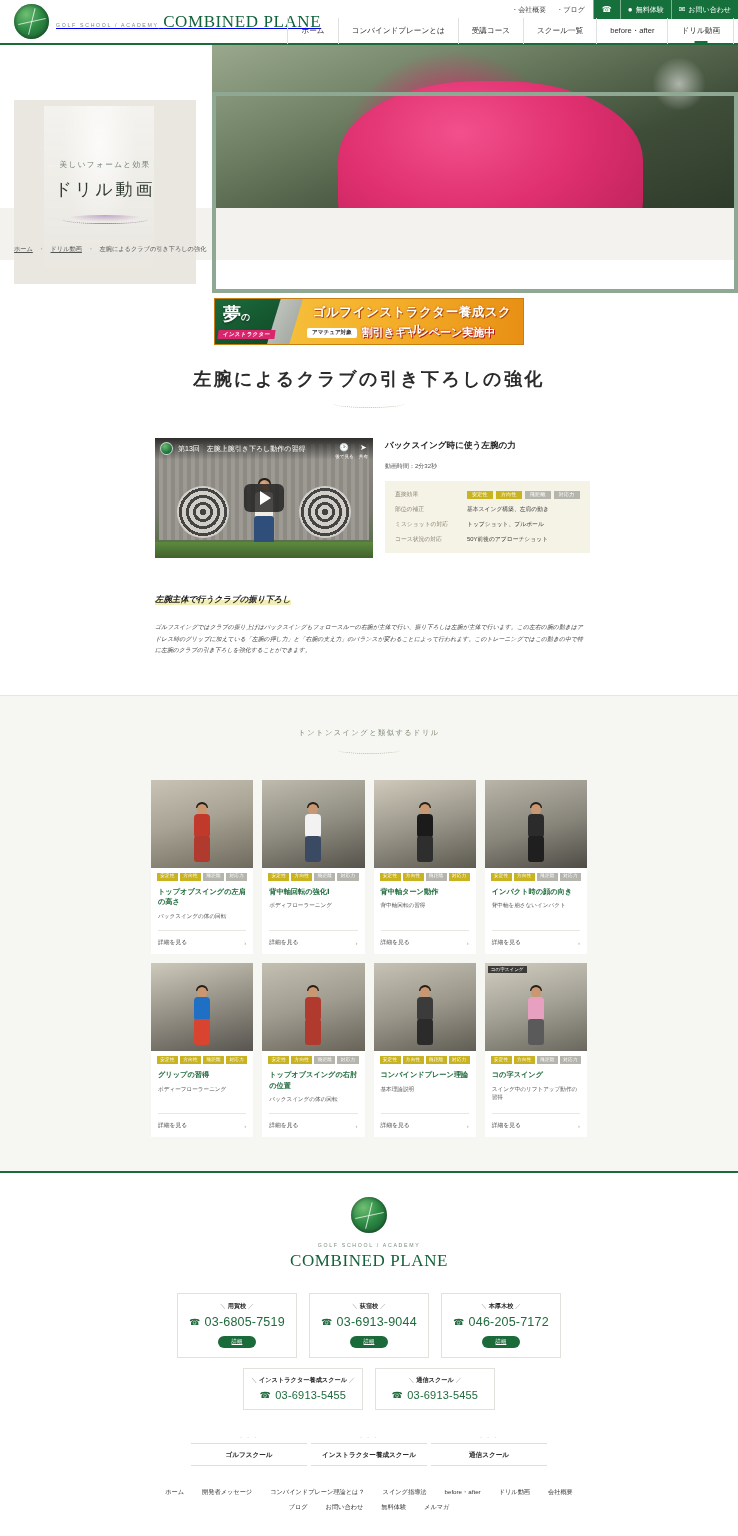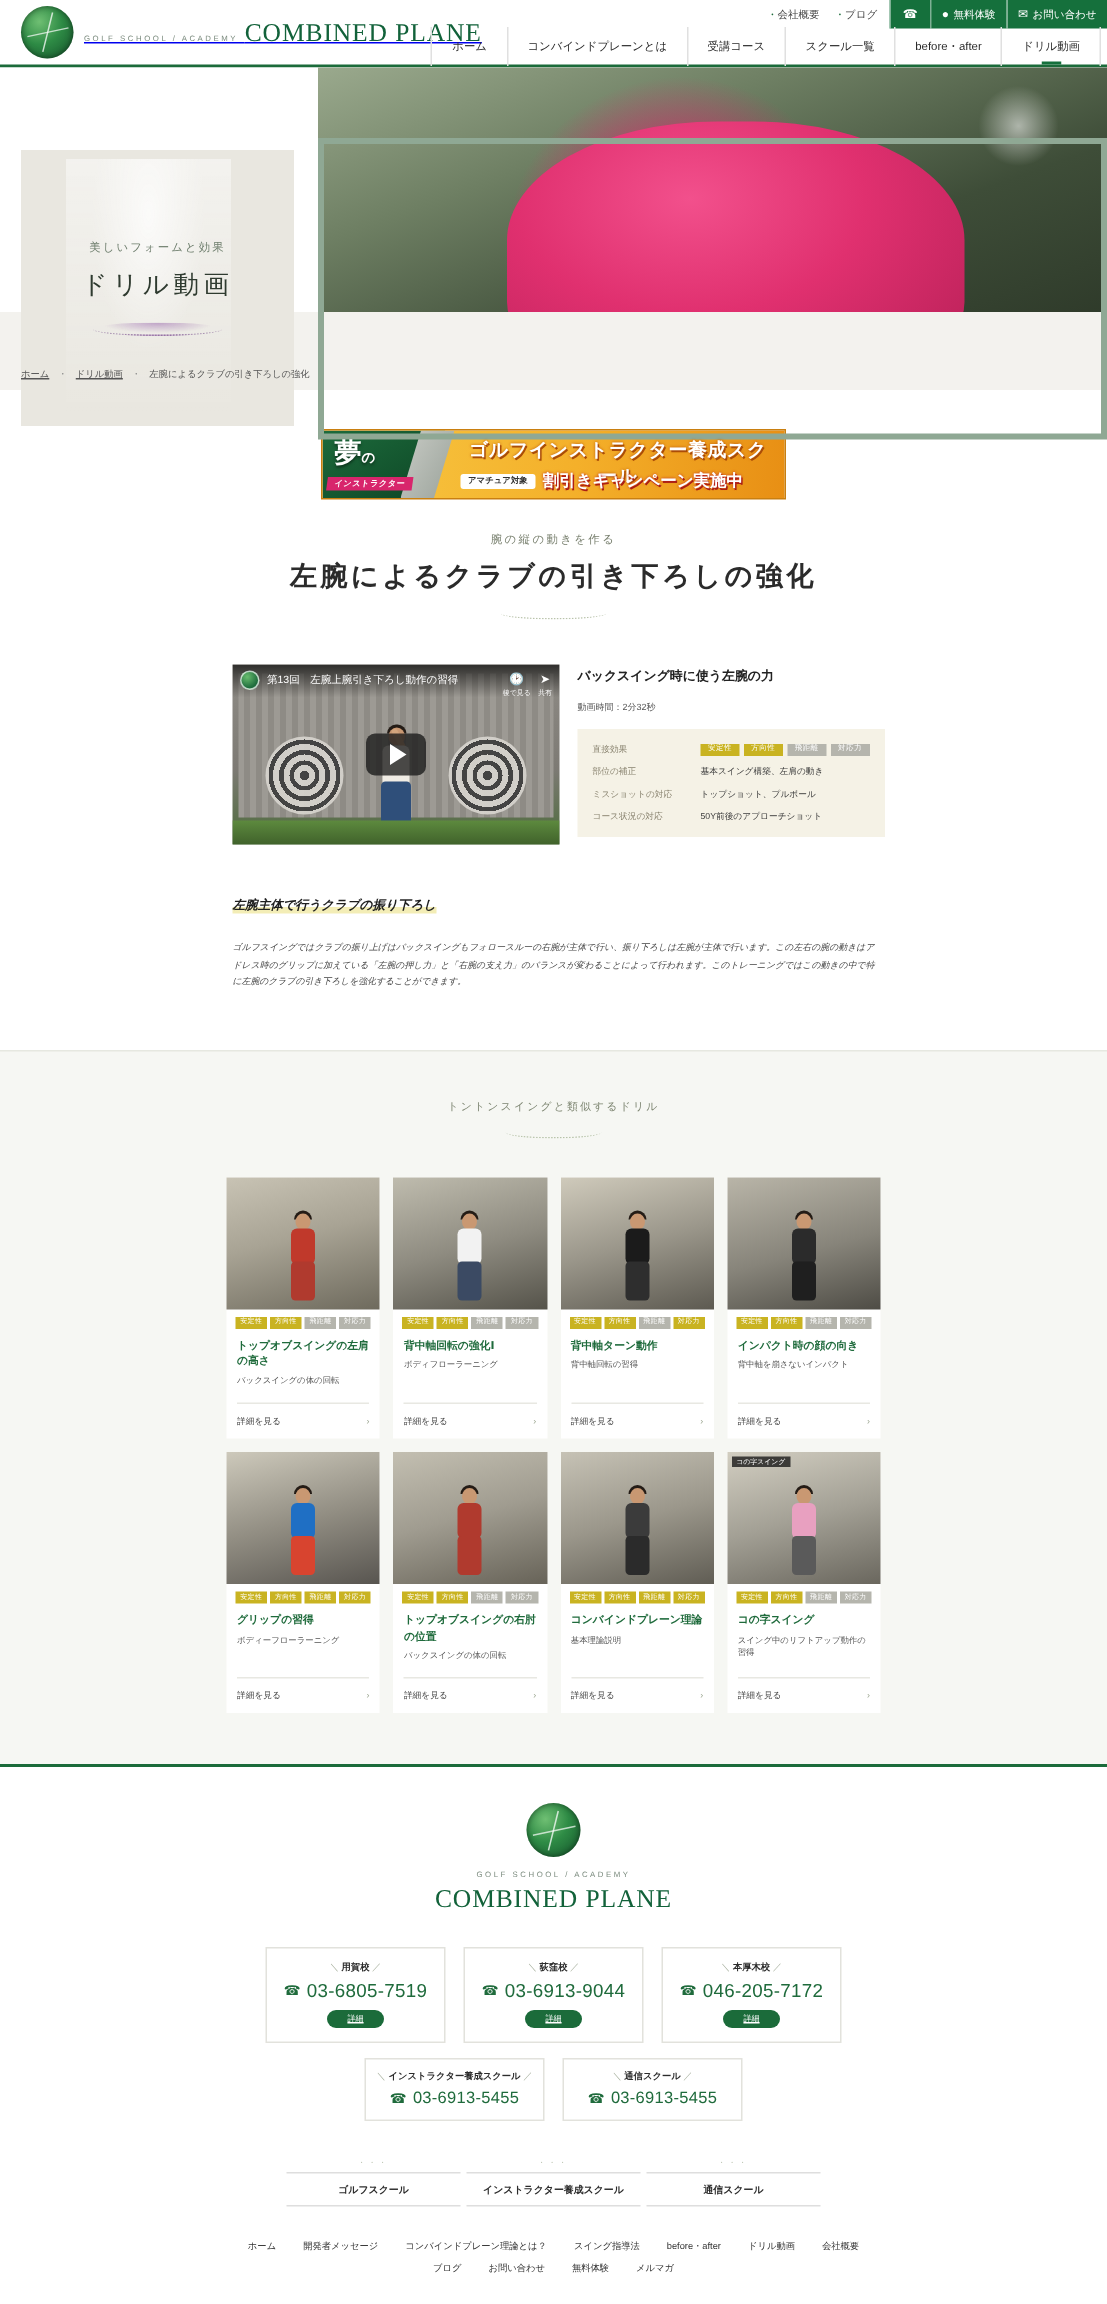--- a/index.html
+++ b/index.html
@@ -137,21 +137,21 @@
     background: #f3f2ee; z-index: 1;
   }
   .breadcrumb {
     position: absolute; left: 14px; bottom: 6px; z-index: 5;
     font-size: 6.2px; color: #555;
   }
   .breadcrumb a { color: #555; text-decoration: underline; }
   .bc-sep { margin: 0 4px; color: #888; }
 
   
-  .banner-wrap { padding: 26px 0 0; display: flex; justify-content: center; background: #fff; }
+  .banner-wrap { padding: 38px 0 0; display: flex; justify-content: center; background: #fff; }
   .banner {
     width: 310px; height: 47px; position: relative; overflow: hidden; display: block;
     background: linear-gradient(95deg, #f0a922 0%, #f6bf3a 22%, #f4b02a 55%, #e88f14 100%);
     border: 1px solid #c97f10;
   }
   .banner-left {
     position: absolute; left: 0; top: 0; width: 82px; height: 100%;
     background: linear-gradient(150deg, #1d6b3c 0%, #14562f 55%, #0f4325 100%);
     clip-path: polygon(0 0, 100% 0, 72% 100%, 0 100%);
   }
@@ -479,21 +479,20 @@
     <span class="banner-inst">インストラクター</span>
     <span class="banner-head">ゴルフインストラクター養成スクール</span>
     <span class="banner-row2">
       <span class="banner-tag">アマチュア対象</span>
       <span class="banner-camp">割引きキャンペーン実施中</span>
     </span>
   </a>
 </div>
 
 <div class="ptitle-wrap">
-  <div class="ptitle-sub">腕の縦の動きを作る</div>
   <h1 class="ptitle">左腕によるクラブの引き下ろしの強化</h1>
   <div class="ptitle-orn"></div>
 </div>
 
 <div class="video-section">
   <div class="video-player">
     <span class="vp-curtain"></span>
     <span class="vp-target t1"></span>
     <span class="vp-target t2"></span>
     <span class="vp-person">

